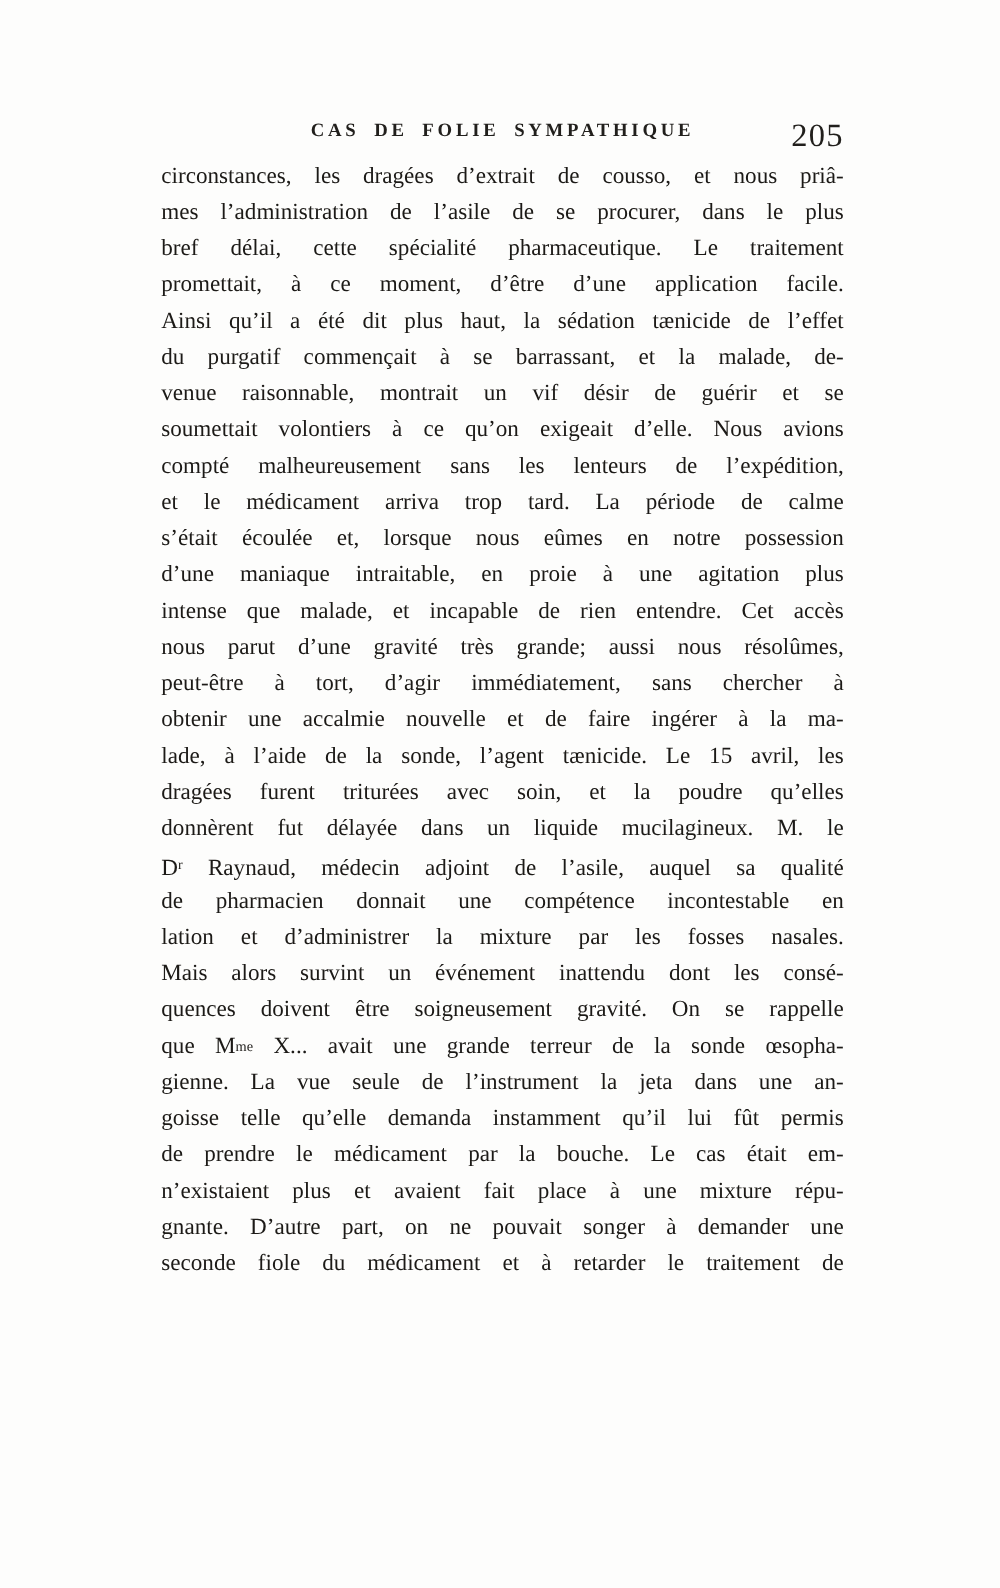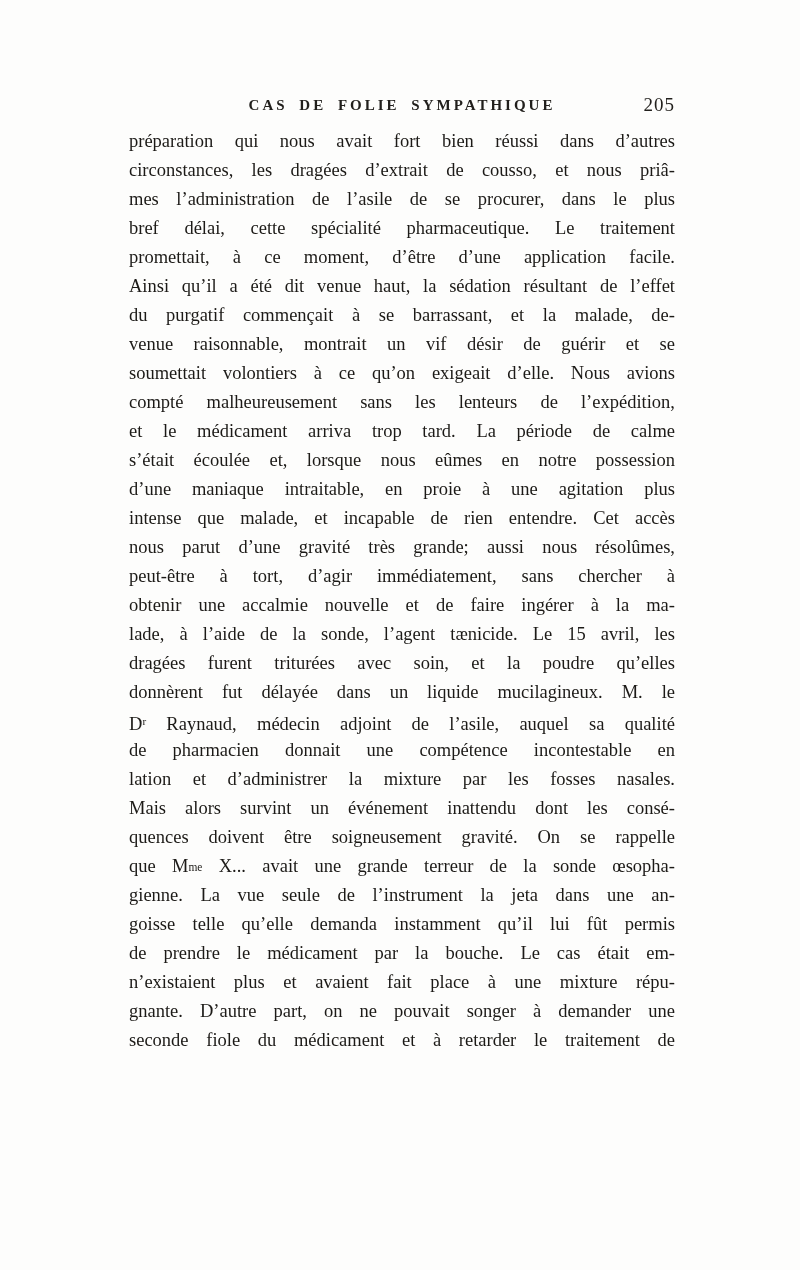--- a/index.html
+++ b/index.html
@@ -34,21 +34,21 @@
     font-weight: 700;
     letter-spacing: 3px;
     word-spacing: 5px;
     color: #211f1c;
     top: 3px;
   }
   .running-head .page-number {
     position: absolute;
     right: 0;
     top: 0;
-    font-size: 19px;
+    font-size: 26px;
     letter-spacing: 1px;
     color: #211f1c;
   }
   
   .body-text {
     position: absolute;
     top: 127px;
     left: 129px;
     width: 546px;
   }
@@ -78,26 +78,25 @@
 <body>
 
 <div class="page">
 
   <div class="running-head">
     <div class="head-title">CAS DE FOLIE SYMPATHIQUE</div>
     <div class="page-number">205</div>
   </div>
 
   <div class="body-text">
-      <div class="line">préparation qui nous avait fort bien réussi dans d’autres</div>
       <div class="line">circonstances, les dragées d’extrait de cousso, et nous priâ-</div>
       <div class="line">mes l’administration de l’asile de se procurer, dans le plus</div>
       <div class="line">bref délai, cette spécialité pharmaceutique. Le traitement</div>
       <div class="line">promettait, à ce moment, d’être d’une application facile.</div>
-      <div class="line">Ainsi qu’il a été dit venue haut, la sédation résultant de l’effet</div>
+      <div class="line">Ainsi qu’il a été dit plus haut, la sédation tænicide de l’effet</div>
       <div class="line">du purgatif commençait à se barrassant, et la malade, de-</div>
       <div class="line">venue raisonnable, montrait un vif désir de guérir et se</div>
       <div class="line">soumettait volontiers à ce qu’on exigeait d’elle. Nous avions</div>
       <div class="line">compté malheureusement sans les lenteurs de l’expédition,</div>
       <div class="line">et le médicament arriva trop tard. La période de calme</div>
       <div class="line">s’était écoulée et, lorsque nous eûmes en notre possession</div>
       <div class="line">d’une maniaque intraitable, en proie à une agitation plus</div>
       <div class="line">intense que malade, et incapable de rien entendre. Cet accès</div>
       <div class="line">nous parut d’une gravité très grande; aussi nous résolûmes,</div>
       <div class="line">peut-être à tort, d’agir immédiatement, sans chercher à</div>

